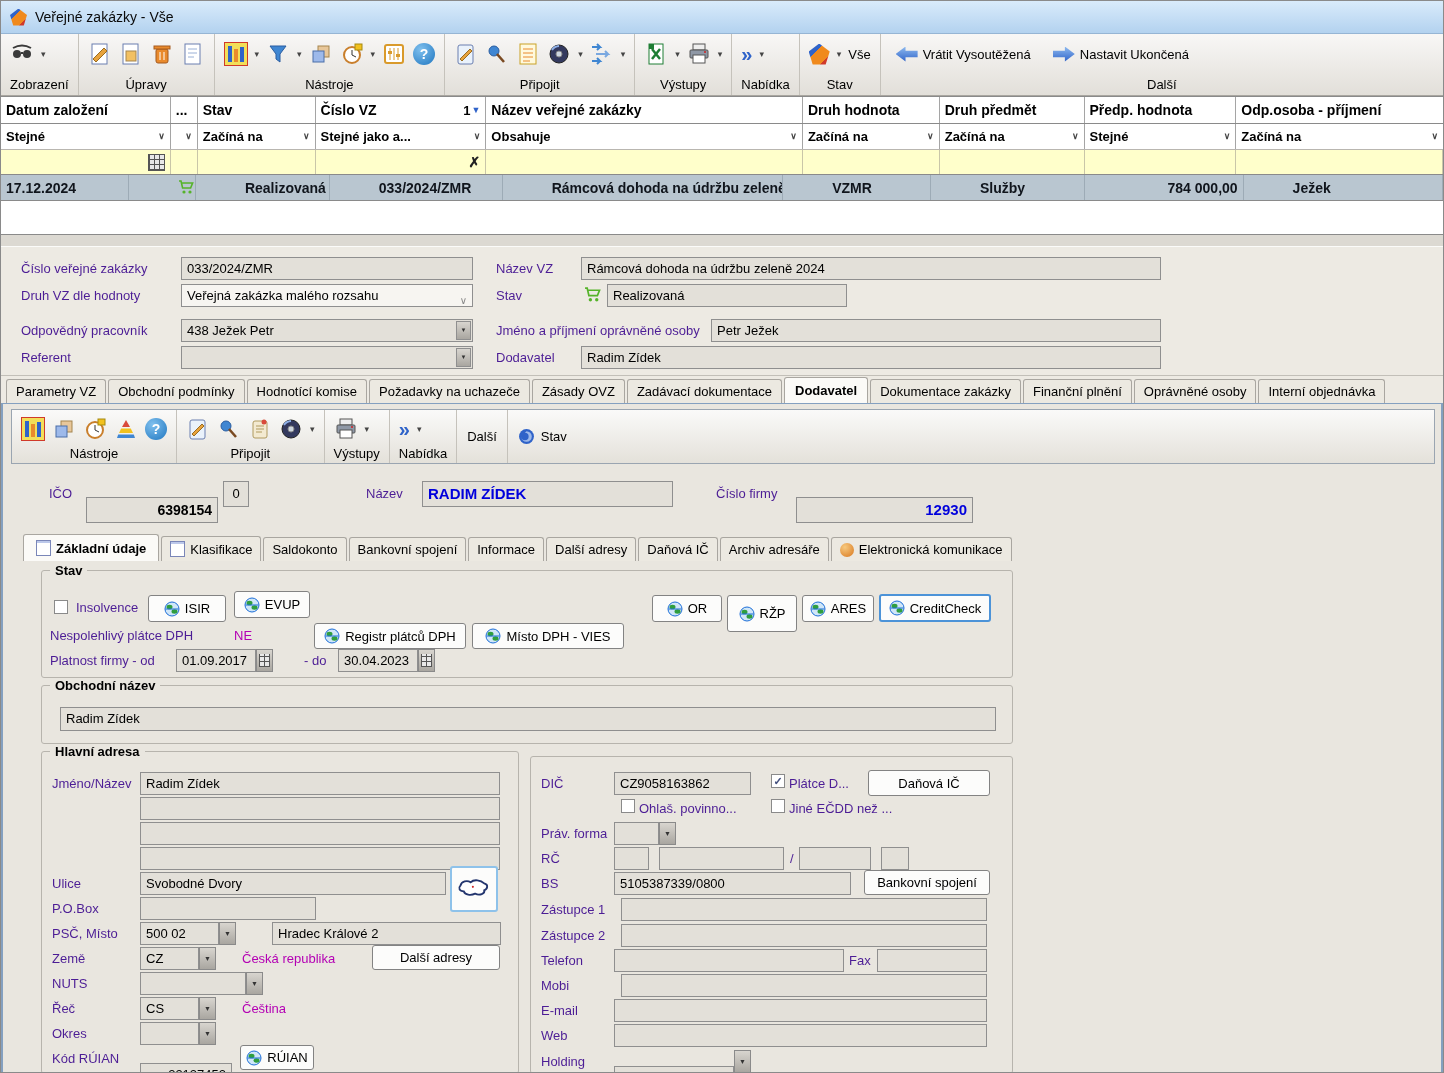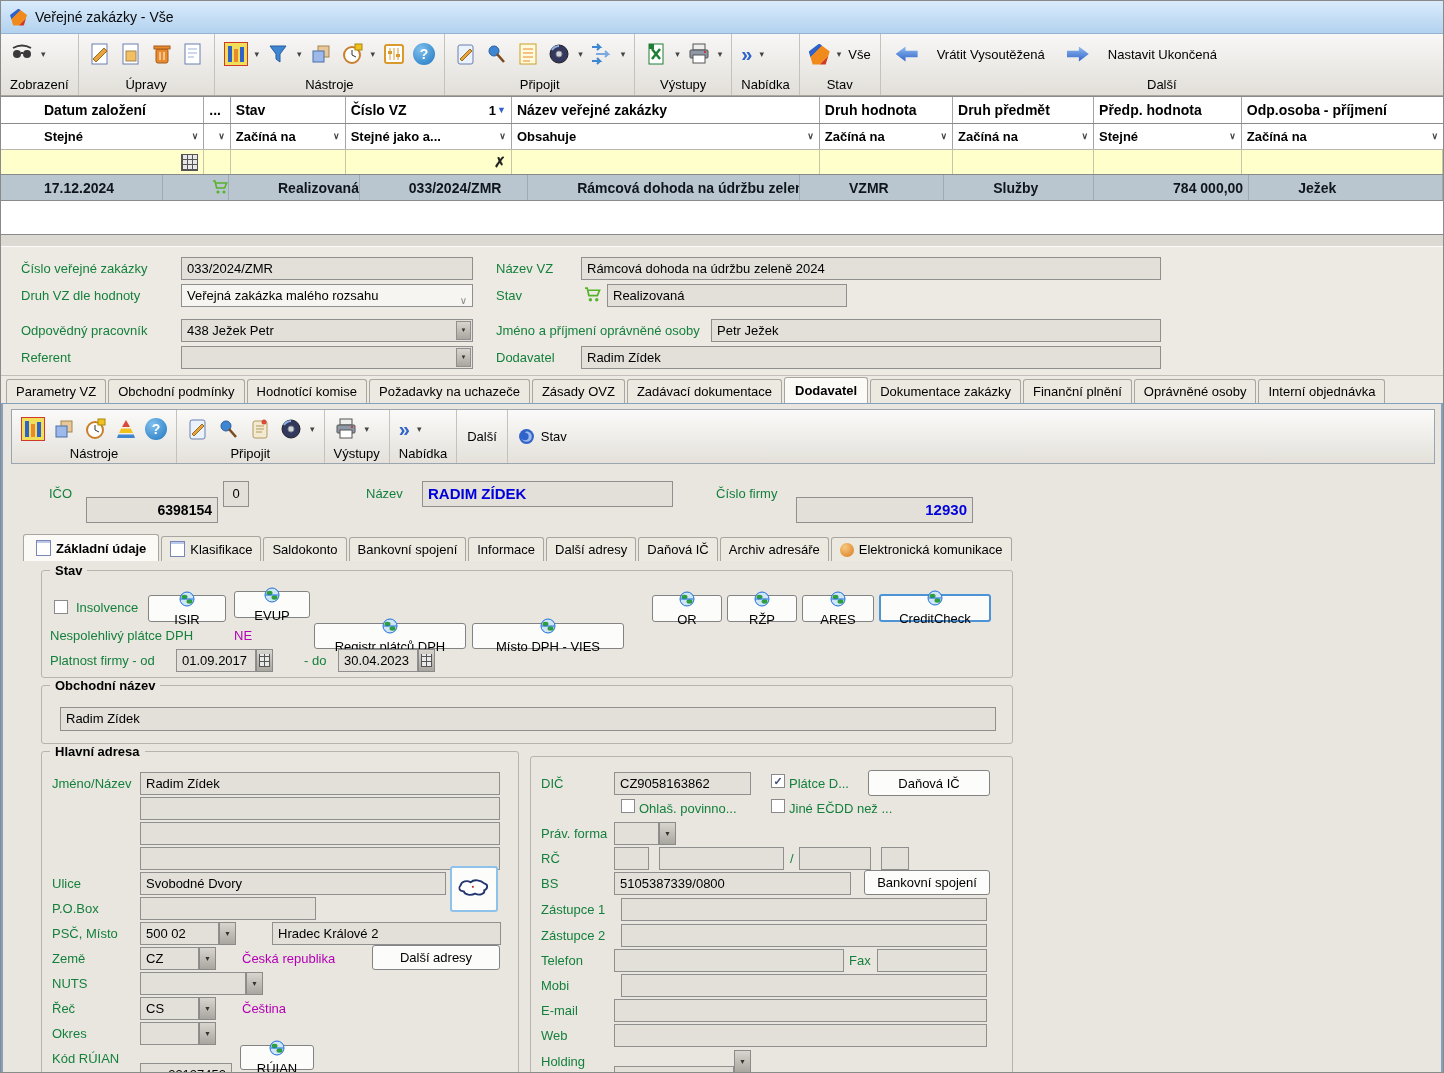--- a/index.html
+++ b/index.html
@@ -15,61 +15,61 @@
   .dd{font-size:9px;color:#444;line-height:1;}
   .ic{display:inline-flex;align-items:center;justify-content:center;width:24px;height:24px;}
   .ic svg{display:block;}
   .ic16{width:17px;height:17px;}
   .hlbox{background:#f2df59;border:1px solid #d03a2a;box-sizing:border-box;}
   .ichelp{width:22px;height:22px;border-radius:50%;background:radial-gradient(circle at 35% 30%,#7fc0ee,#1f76c0);color:#fff;font-weight:bold;font-size:14px;display:inline-flex;align-items:center;justify-content:center;}
   .chev{color:#2f63c9;font-weight:bold;font-size:20px;line-height:20px;}
   .arrL,.arrR{display:inline-block;width:22px;height:15px;background:linear-gradient(#8cb8ee,#2f63c9);}
   .arrL{clip-path:polygon(0 50%,45% 0,45% 28%,100% 28%,100% 72%,45% 72%,45% 100%);}
   .arrR{clip-path:polygon(100% 50%,55% 0,55% 28%,0 28%,0 72%,55% 72%,55% 100%);}
-  .tbtn{display:flex;align-items:flex-start;gap:19px;font-size:13px;white-space:nowrap;}
+  .tbtn{display:flex;align-items:flex-start;gap:5px;font-size:13px;white-space:nowrap;}
   
   .grid{border-bottom:1px solid #8a8a8a;}
-  .grow{display:flex;padding-left:38px;}
+  .grow{display:flex;}
   .gcell{box-sizing:border-box;border-right:1px solid #a5a5a5;padding:0 5px;display:flex;align-items:center;overflow:hidden;white-space:nowrap;}
   .c0{width:170px}.c1{width:27px}.c2{width:118px}.c3{width:171px}.c4{width:317px}.c5{width:137px}.c6{width:145px}.c7{width:152px}.c8{width:207px;border-right:none}
   .ghead{height:26px;background:#fff;border-top:1px solid #8a8a8a;border-bottom:1px solid #8a8a8a;}
   .ghead .gcell{font-weight:bold;font-size:14px;}
   .gfilter{height:25px;background:#fff;border-bottom:1px solid #b9b6b0;}
   .gfilter .gcell{font-weight:bold;font-size:13px;justify-content:space-between;}
   .gyellow{height:24px;background:#ffffcb;border-bottom:1px solid #8a8a8a;}
   .gyellow .gcell{border-right:1px solid #c9c6a8;justify-content:flex-end;}
   .gdata{height:25px;background:#b9c6d0;gap:44px;}
   .gdata .gcell{font-weight:bold;font-size:14px;color:#10151c;border-right:1px solid #9dabb6;}
   .num{justify-content:flex-end;}
   .sortbadge{display:flex;align-items:center;gap:1px;font-weight:bold;font-size:13px;}
   .sortbadge .sarr{color:#2f63c9;font-size:9px;}
   .gridbtn{width:17px;height:17px;background-color:#e8e8e8;border:1px solid #555;box-sizing:border-box;background-image:repeating-linear-gradient(0deg,#555 0 1px,transparent 1px 5px),repeating-linear-gradient(90deg,#555 0 1px,transparent 1px 5px);}
   .xmark{font-weight:bold;font-size:14px;color:#222;}
   .gridgap{height:33px;background:#fff;border-bottom:1px solid #8a8a8a;}
   .graysep{height:11px;background:#dcd9d2;border-bottom:1px solid #fbfbf9;}
   
   .detail{position:relative;height:128px;background:#edeae3;border-bottom:1px solid #c2bfb8;}
-  .lbl{position:absolute;font-size:13px;white-space:nowrap;color:#15803d;}
+  .lbl{position:absolute;font-size:13px;white-space:nowrap;color:#4c1d95;}
   .fld{position:absolute;height:23px;background:#e3e0d9;border:1px solid #8f8f8f;box-sizing:border-box;font-size:13px;line-height:21px;padding:0 5px;white-space:nowrap;overflow:hidden;}
   .fld.white{background:#f7f5f1;}
   .fld.blue{color:#0000dc;font-weight:bold;}
   .fld.rt{text-align:right;margin-top:16px;}
   .combo{position:absolute;width:17px;height:23px;background:linear-gradient(#d8d5cf,#a9a6a0);border:1px solid #8a8a8a;box-sizing:border-box;display:flex;align-items:center;justify-content:center;font-size:7px;color:#333;}
   .spin{position:absolute;right:1px;top:1px;width:15px;height:19px;background:linear-gradient(#d8d5cf,#a9a6a0);border:1px solid #8f8f8f;box-sizing:border-box;display:flex;align-items:center;justify-content:center;font-size:6px;color:#333;}
   .inchev{position:absolute;right:5px;top:5px;font-size:10px;color:#888;}
   
   .tabbar{height:27px;background:#edeae3;display:flex;align-items:flex-end;padding-left:5px;gap:2px;}
   .tab{font-size:13px;padding:4px 9px;background:#ece9e1;border:1px solid #a9a6a0;border-bottom:none;border-radius:3px 3px 0 0;white-space:nowrap;cursor:default;}
   .tab.active{background:#fbfaf7;font-weight:bold;padding:5px 10px;}
   
   .panel{position:relative;height:681px;background:#e9e6df;border:2px solid #84a0c0;border-top:1px solid #84a0c0;box-sizing:border-box;}
   .subtb{position:absolute;left:8px;top:5px;width:1424px;height:55px;background:linear-gradient(#fafaf9,#e4e1da);border:1px solid #9aa5b1;box-sizing:border-box;display:flex;}
   .subtb .tgroup{padding:4px 9px 2px;}
   .vcent{display:flex;align-items:center;gap:6px;padding:0 10px;border-right:1px solid #c5c2bb;font-size:13px;white-space:nowrap;}
-  .btn{position:absolute;background:#fcfcfb;border:1px solid #838383;border-radius:3px;font-size:13px;display:flex;align-items:center;justify-content:center;gap:5px;box-sizing:border-box;white-space:nowrap;flex-direction:column;}
+  .btn{position:absolute;background:#fcfcfb;border:1px solid #838383;border-radius:3px;font-size:13px;display:flex;align-items:center;justify-content:center;gap:5px;box-sizing:border-box;white-space:nowrap;}
   .btn.hl{border:2px solid #4c93d8;}
   .fs{position:absolute;border:1px solid #b7b4ad;border-radius:3px;box-sizing:border-box;}
   .fs-title{position:absolute;top:-8px;left:8px;background:#e9e6df;padding:0 5px;font-weight:bold;font-size:13px;}
   .cb{position:absolute;width:14px;height:14px;background:#fff;border:1px solid #8a8a8a;box-sizing:border-box;font-size:11px;line-height:12px;text-align:center;color:#44507e;font-weight:bold;}
   .mag{color:#b400b4;}
   .subtabs{position:absolute;left:20px;top:129px;display:flex;align-items:flex-end;gap:2px;height:28px;}
   .stab{font-size:13px;padding:4px 8px;background:#ece9e1;border:1px solid #a9a6a0;border-bottom:none;border-radius:3px 3px 0 0;display:flex;align-items:center;gap:5px;white-space:nowrap;}
   .stab.active{background:#fbfaf7;font-weight:bold;padding:5px 12px;}
   .docsm{display:inline-block;width:13px;height:14px;background:#fff;border:1px solid #7a86b8;box-shadow:inset 0 2px 0 #bcc8ea;}
   .orb{display:inline-block;width:14px;height:14px;border-radius:50%;background:radial-gradient(circle at 35% 30%,#f7c97e,#d9781f);}
@@ -604,21 +604,21 @@
         </div>
       <div class="btn" style="left:610px;top:24px;width:70px;height:27px">
           <span class="globe"><svg width="16" height="16" viewBox="0 0 16 16">
               <circle cx="8" cy="8" r="7" fill="#cfe6f8" stroke="#1d6ed8"></circle>
               <ellipse cx="5.5" cy="6" rx="3" ry="2.3" fill="#2f9e3f"></ellipse>
               <ellipse cx="10.5" cy="10.5" rx="3" ry="2.2" fill="#2f9e3f"></ellipse>
               <path d="M1.5 8 h13" stroke="#1d6ed8" fill="none"></path>
             </svg></span>
           <span>OR</span>
         </div>
-      <div class="btn" style="left:685px;top:24px;width:70px;height:27px">
+      <div class="btn" style="left:685px;top:24px;width:70px;height:37px">
           <span class="globe"><svg width="16" height="16" viewBox="0 0 16 16">
               <circle cx="8" cy="8" r="7" fill="#cfe6f8" stroke="#1d6ed8"></circle>
               <ellipse cx="5.5" cy="6" rx="3" ry="2.3" fill="#2f9e3f"></ellipse>
               <ellipse cx="10.5" cy="10.5" rx="3" ry="2.2" fill="#2f9e3f"></ellipse>
               <path d="M1.5 8 h13" stroke="#1d6ed8" fill="none"></path>
             </svg></span>
           <span>RŽP</span>
         </div>
       <div class="btn" style="left:760px;top:24px;width:72px;height:27px">
           <span class="globe"><svg width="16" height="16" viewBox="0 0 16 16">

